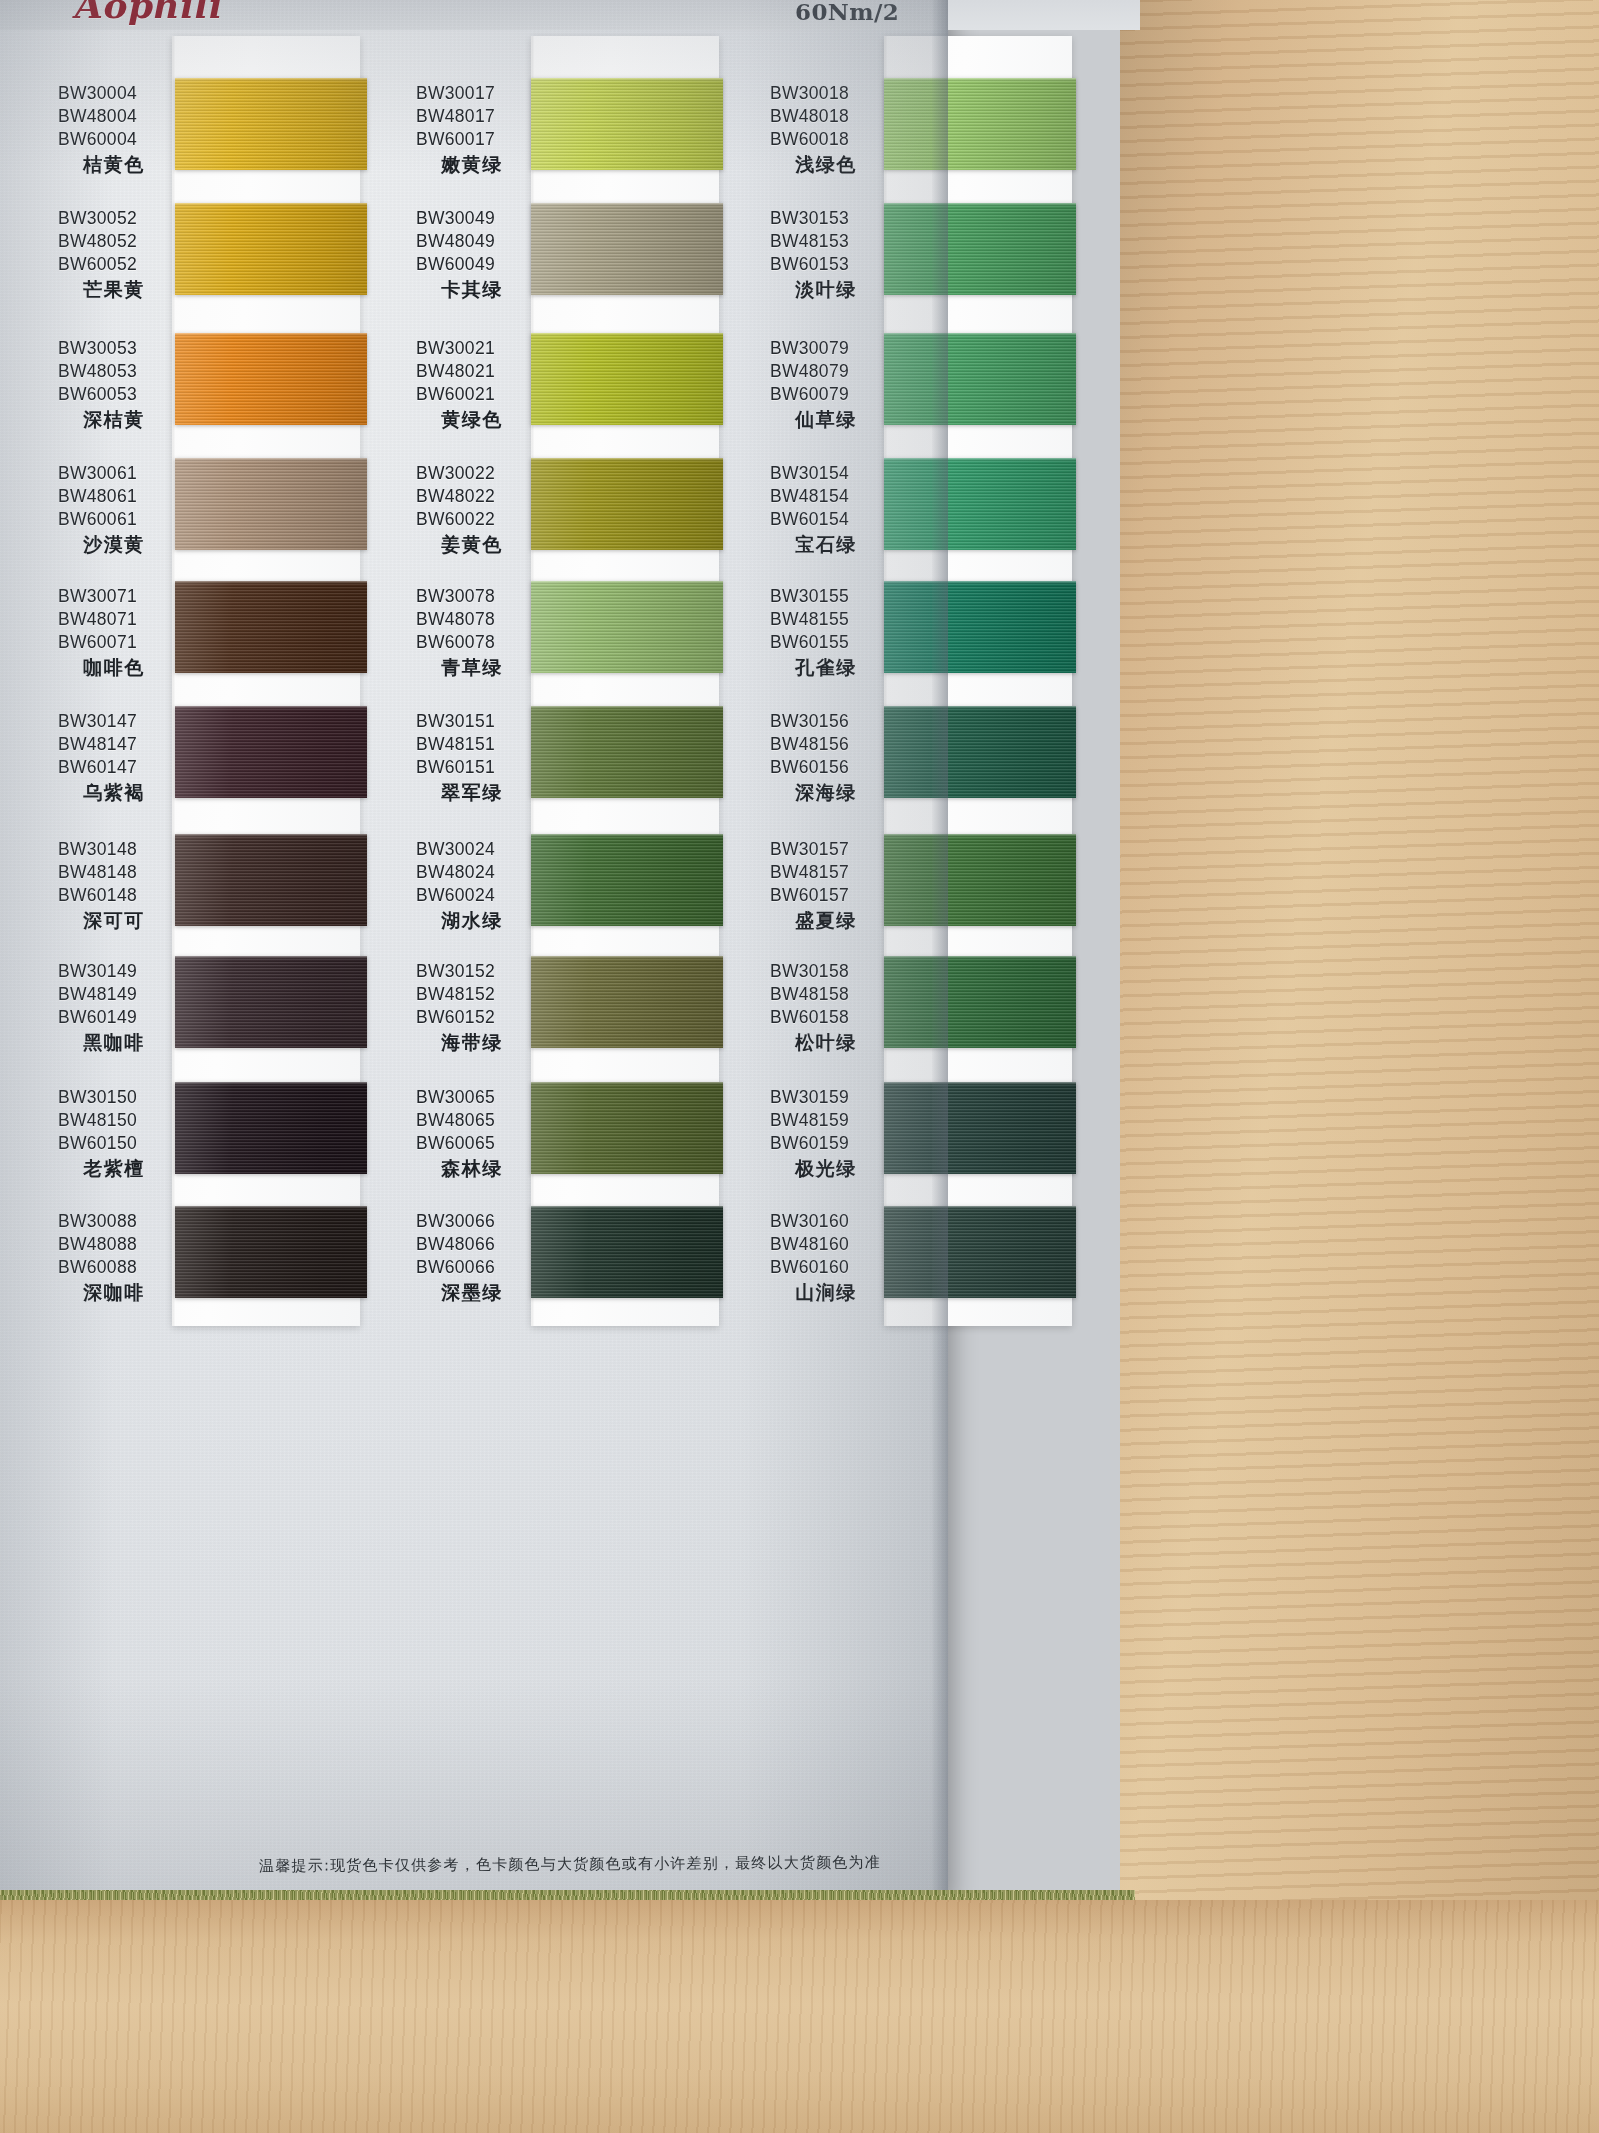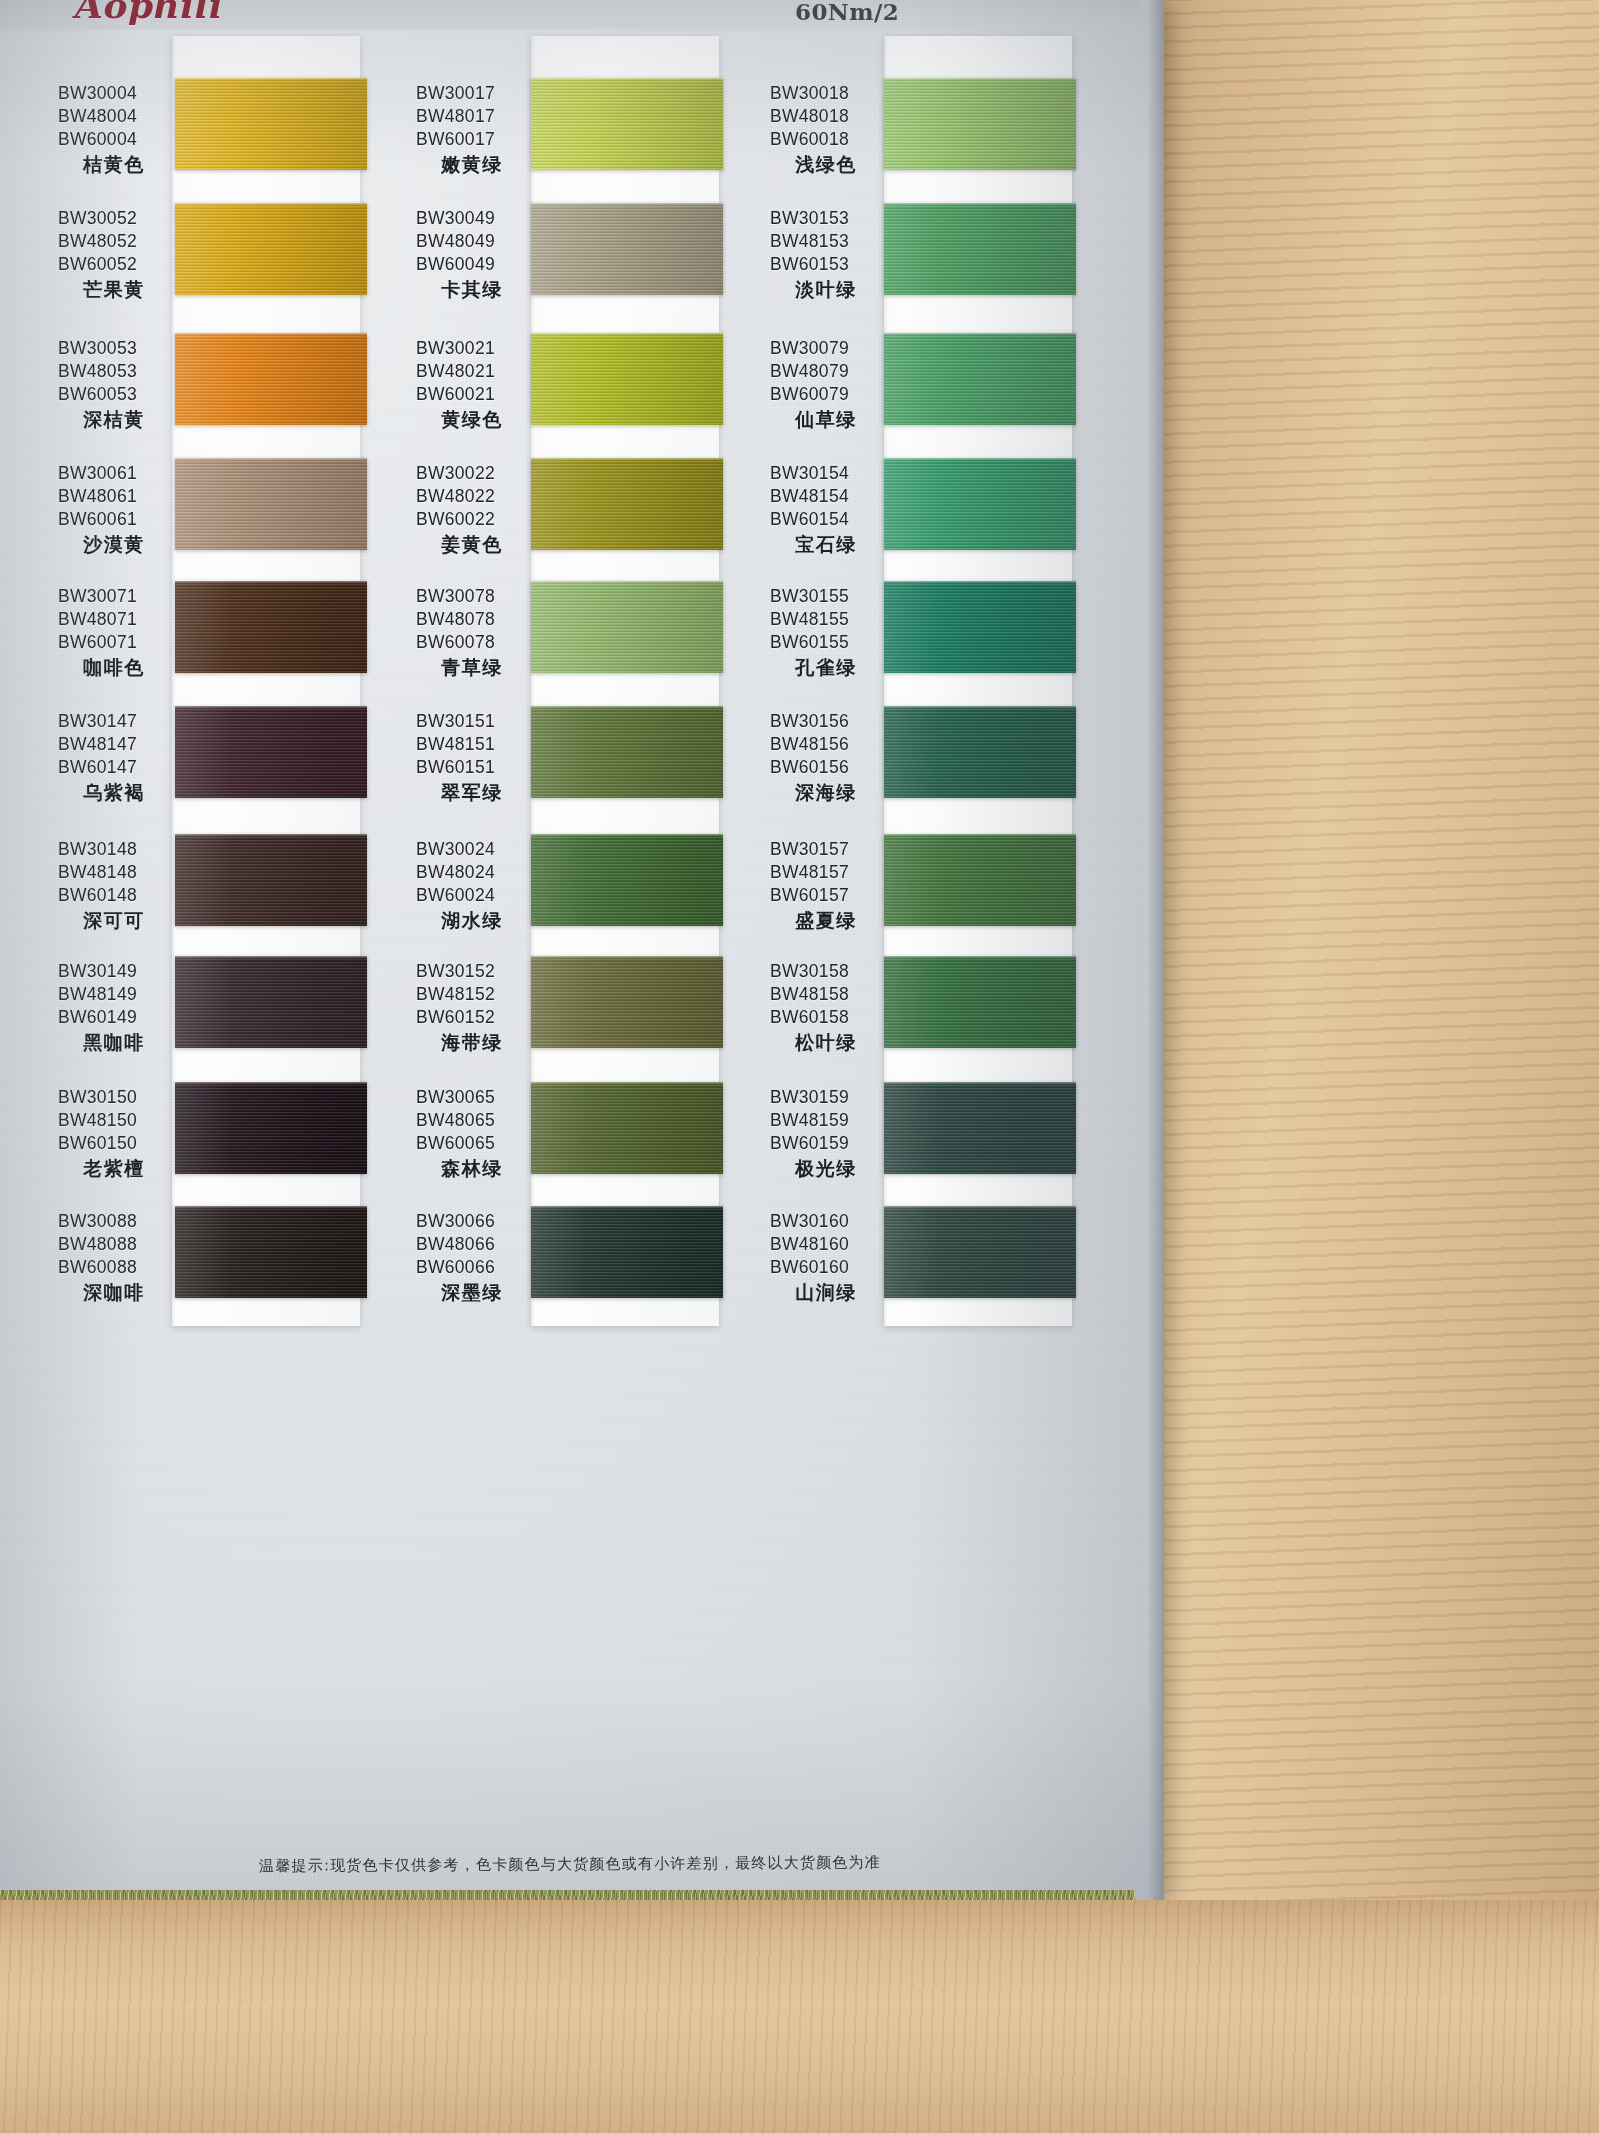--- a/index.html
+++ b/index.html
@@ -43,21 +43,21 @@
       repeating-linear-gradient(84deg, rgba(190,180,120,.55) 0 2px, rgba(120,130,60,.45) 2px 5px, rgba(215,205,150,.5) 5px 8px),
       linear-gradient(180deg,#7d8a46 0%,#93a052 30%,#a9ad66 60%,#5c6a36 100%);
   }
   .grass-strip:after{
     content:"";position:absolute;inset:0;
     background:repeating-linear-gradient(96deg, rgba(255,250,210,.30) 0 1px, rgba(60,70,30,.22) 1px 4px);
   }
 
   
   .page{
-    position:absolute;left:0;top:0;width:1164px;height:1905px;
+    position:absolute;left:0;top:0;width:948px;height:1905px;
     background:
       radial-gradient(ellipse at 30% 12%, #eef0f2 0%, #e3e6ea 45%, #d6dade 100%);
     box-shadow:6px 0 22px rgba(0,0,0,.28);
   }
   .page-tex{
     position:absolute;inset:0;
     background:
       repeating-linear-gradient(0deg, rgba(255,255,255,.035) 0 1px, rgba(0,0,0,.012) 1px 3px),
       repeating-linear-gradient(90deg, rgba(255,255,255,.03) 0 1px, rgba(0,0,0,.010) 1px 4px);
     pointer-events:none;

